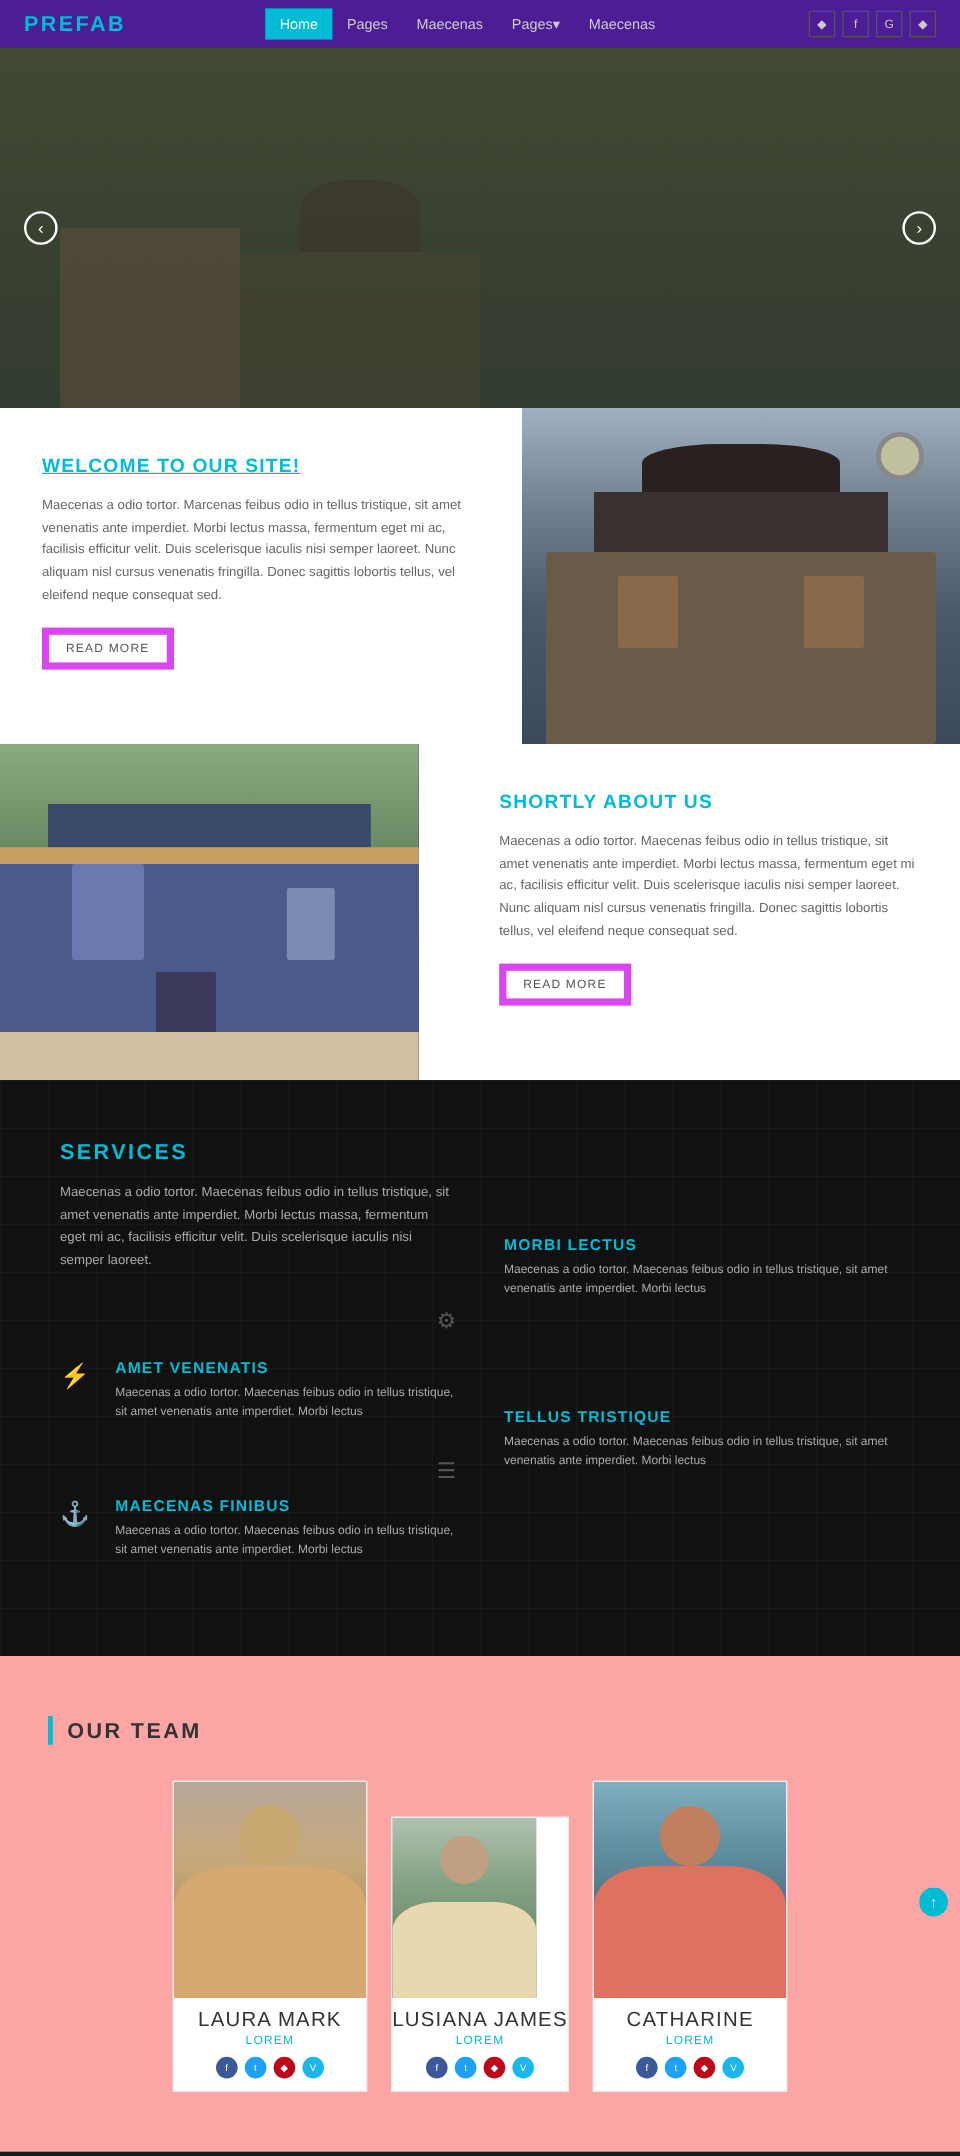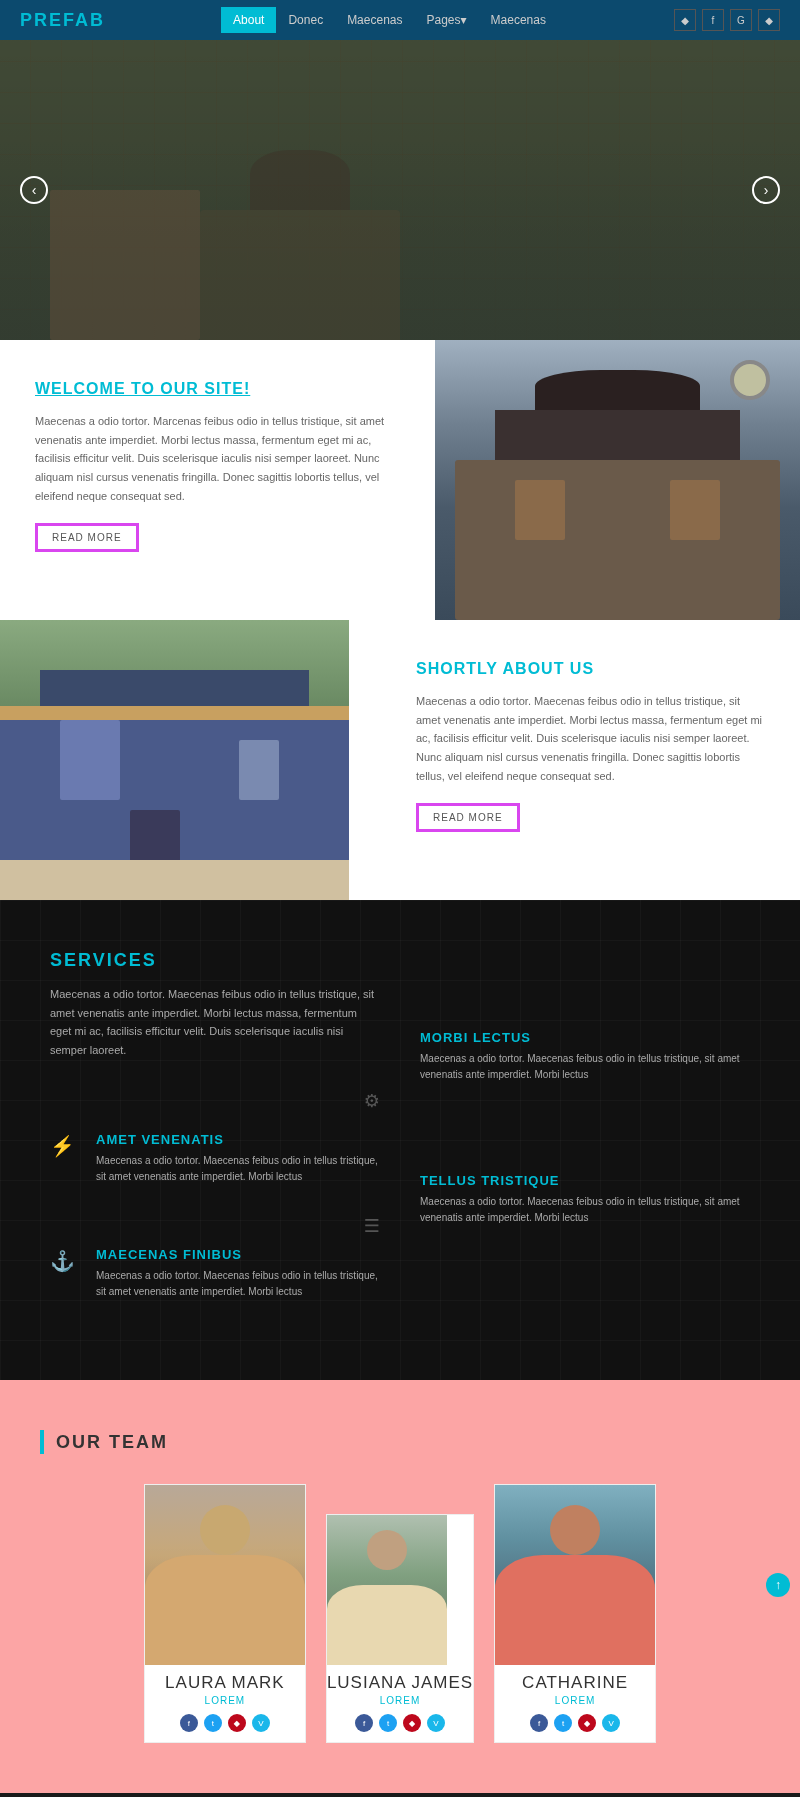--- a/index.html
+++ b/index.html
@@ -1,20 +1,20 @@
 <!DOCTYPE html>
 <html><head>
   <meta charset="utf-8">
   <style>
     * { margin: 0; padding: 0; box-sizing: border-box; }
     body { font-family: Arial, sans-serif; background: #fff; width: 800px; }
 
     
     .navbar {
-      background: #0c4a6e;
+      background: #4c1d95;
       display: flex;
       align-items: center;
       padding: 16px 20px;
       height: 40px;
       justify-content: space-between;
     }
     .navbar-brand {
       color: #00bcd4;
       font-weight: bold;
       font-size: 18px;
@@ -137,21 +137,21 @@
       margin-bottom: 14px;
       text-decoration: underline;
     }
     .welcome-body {
       color: #666;
       font-size: 11px;
       line-height: 1.7;
       margin-bottom: 18px;
     }
     .btn-outline {
-      border: 3px solid #d946ef;
+      border: 6px solid #d946ef;
       color: #555;
       padding: 6px 14px;
       font-size: 10px;
       letter-spacing: 1px;
       cursor: pointer;
       background: none;
       text-transform: uppercase;
     }
     .welcome-image {
       flex: 1;
@@ -382,22 +382,22 @@
       cursor: pointer;
       z-index: 100;
     }
   </style>
 </head>
 <body>
 
 <nav class="navbar">
   <span class="navbar-brand">PREFAB</span>
   <div class="navbar-nav">
-    <a class="nav-item active">About</a>
-    <a class="nav-item">Donec</a>
+    <a class="nav-item active">Home</a>
+    <a class="nav-item">Pages</a>
     <a class="nav-item">Maecenas</a>
     <a class="nav-item">Pages▾</a>
     <a class="nav-item">Maecenas</a>
   </div>
   <div class="nav-icons">
     <div class="nav-icon-box">
         <span>◆</span>
       </div>
     <div class="nav-icon-box">
         <span>f</span>

